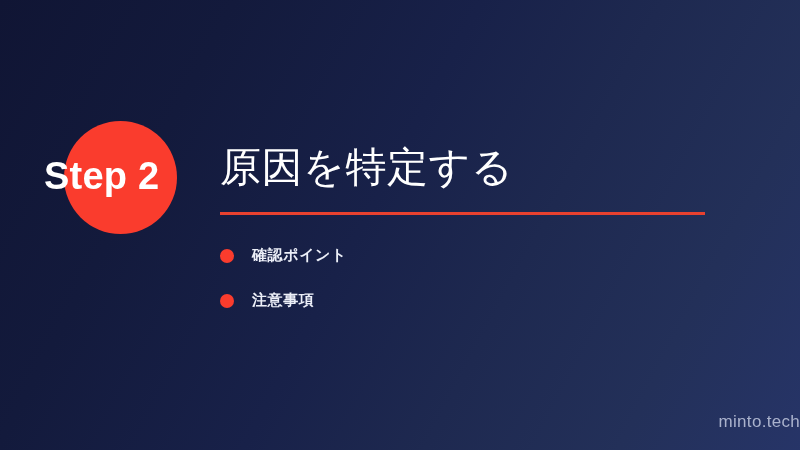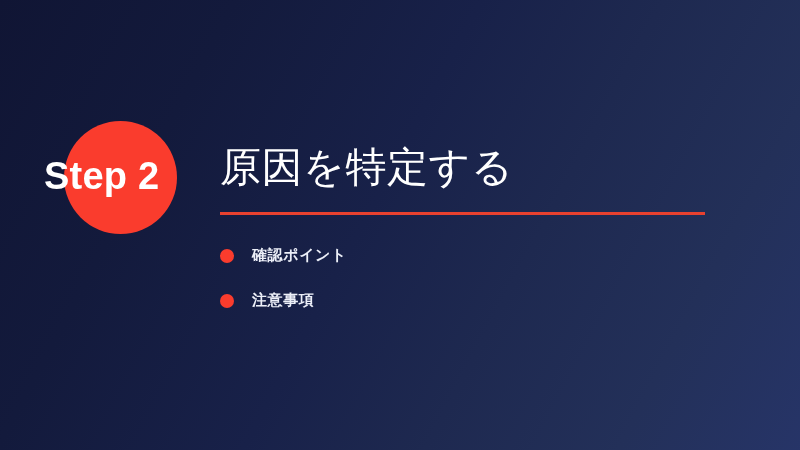--- a/index.html
+++ b/index.html
@@ -146,14 +146,15 @@
     <li class="bullet-item">
       <span class="bullet-dot"></span>
       <span class="bullet-text">確認ポイント</span>
     </li>
     <li class="bullet-item">
       <span class="bullet-dot"></span>
       <span class="bullet-text">注意事項</span>
     </li>
   </ul>
 
+  <div id="footer-watermark">minto.tech</div>
 
 </div>
 
 </body></html>

